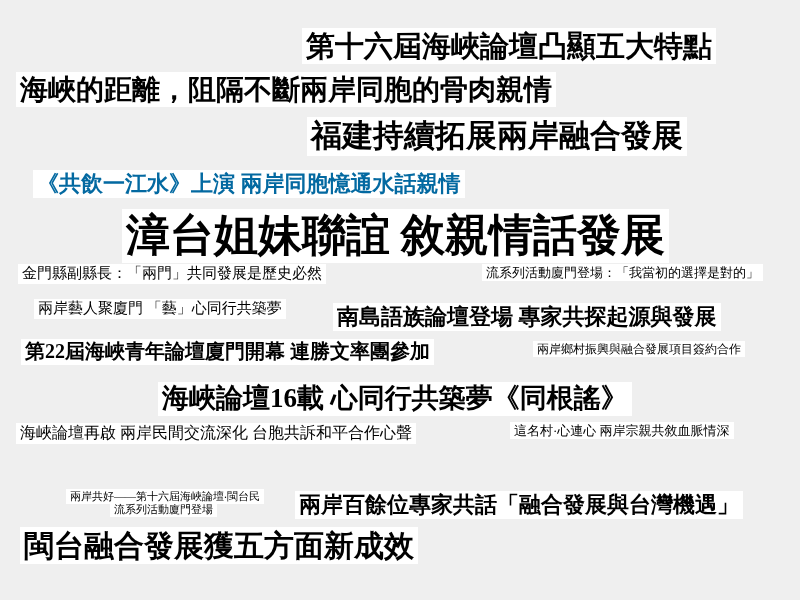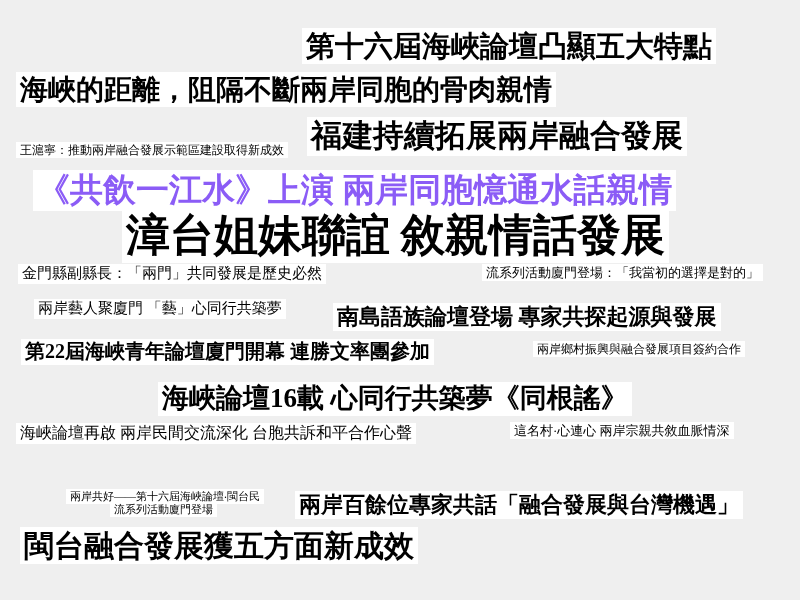--- a/index.html
+++ b/index.html
@@ -31,23 +31,22 @@
   }
   .b { font-weight: bold; }
   .n { font-weight: normal; }
 </style>
 </head>
 <body>
 
 <div id="stage" style="width: 652px; height: 600px; background: rgb(239, 239, 239);">
     <div class="headline b" style="left: 302px; top: 28px; font-size: 29px; background: rgb(255, 255, 255); color: rgb(0, 0, 0);">第十六屆海峽論壇凸顯五大特點</div>
     <div class="headline b" style="left: 16px; top: 72px; font-size: 28px; background: rgb(255, 255, 255); color: rgb(0, 0, 0);">海峽的距離，阻隔不斷兩岸同胞的骨肉親情</div>
-    <div class="headline n" style="left: 16px; top: 142px; font-size: 12px; background: rgb(255, 255, 255); color: rgb(0, 0, 0);">王滬寧：推動兩岸融合發展示範區建設取得新成效</div>
     <div class="headline b" style="left: 307px; top: 117px; font-size: 31px; background: rgb(255, 255, 255); color: rgb(0, 0, 0);">福建持續拓展兩岸融合發展</div>
-    <div class="headline b" style="left: 33px; top: 170px; font-size: 33px; background: rgb(255, 255, 255); color: #8b5cf6;">《共飲一江水》上演 兩岸同胞憶通水話親情</div>
+    <div class="headline b" style="left: 33px; top: 170px; font-size: 22px; background: rgb(255, 255, 255); color: #0369a1;">《共飲一江水》上演 兩岸同胞憶通水話親情</div>
     <div class="headline b" style="left: 122px; top: 209px; font-size: 44px; background: rgb(255, 255, 255); color: rgb(0, 0, 0);">漳台姐妹聯誼 敘親情話發展</div>
     <div class="headline n" style="left: 18px; top: 264px; font-size: 15px; background: rgb(255, 255, 255); color: rgb(0, 0, 0);">金門縣副縣長：「兩門」共同發展是歷史必然</div>
     <div class="headline n" style="left: 482px; top: 264px; font-size: 13px; background: rgb(255, 255, 255); color: rgb(0, 0, 0);">流系列活動廈門登場：「我當初的選擇是對的」</div>
     <div class="headline n" style="left: 34px; top: 299px; font-size: 15px; background: rgb(255, 255, 255); color: rgb(0, 0, 0);">兩岸藝人聚廈門 「藝」心同行共築夢</div>
     <div class="headline b" style="left: 333px; top: 303px; font-size: 22px; background: rgb(255, 255, 255); color: rgb(0, 0, 0);">南島語族論壇登場 專家共探起源與發展</div>
     <div class="headline b" style="left: 21px; top: 339px; font-size: 20px; background: rgb(255, 255, 255); color: rgb(0, 0, 0);">第22屆海峽青年論壇廈門開幕 連勝文率團參加</div>
     <div class="headline n" style="left: 533px; top: 341px; font-size: 12px; background: rgb(255, 255, 255); color: rgb(0, 0, 0);">兩岸鄉村振興與融合發展項目簽約合作</div>
     <div class="headline b" style="left: 158px; top: 382px; font-size: 27px; background: rgb(255, 255, 255); color: rgb(0, 0, 0);">海峽論壇16載 心同行共築夢《同根謠》</div>
     <div class="headline n" style="left: 16px; top: 423px; font-size: 16px; background: rgb(255, 255, 255); color: rgb(0, 0, 0);">海峽論壇再啟 兩岸民間交流深化 台胞共訴和平合作心聲</div>
     <div class="headline n" style="left: 510px; top: 422px; font-size: 13px; background: rgb(255, 255, 255); color: rgb(0, 0, 0);">這名村·心連心 兩岸宗親共敘血脈情深</div>

